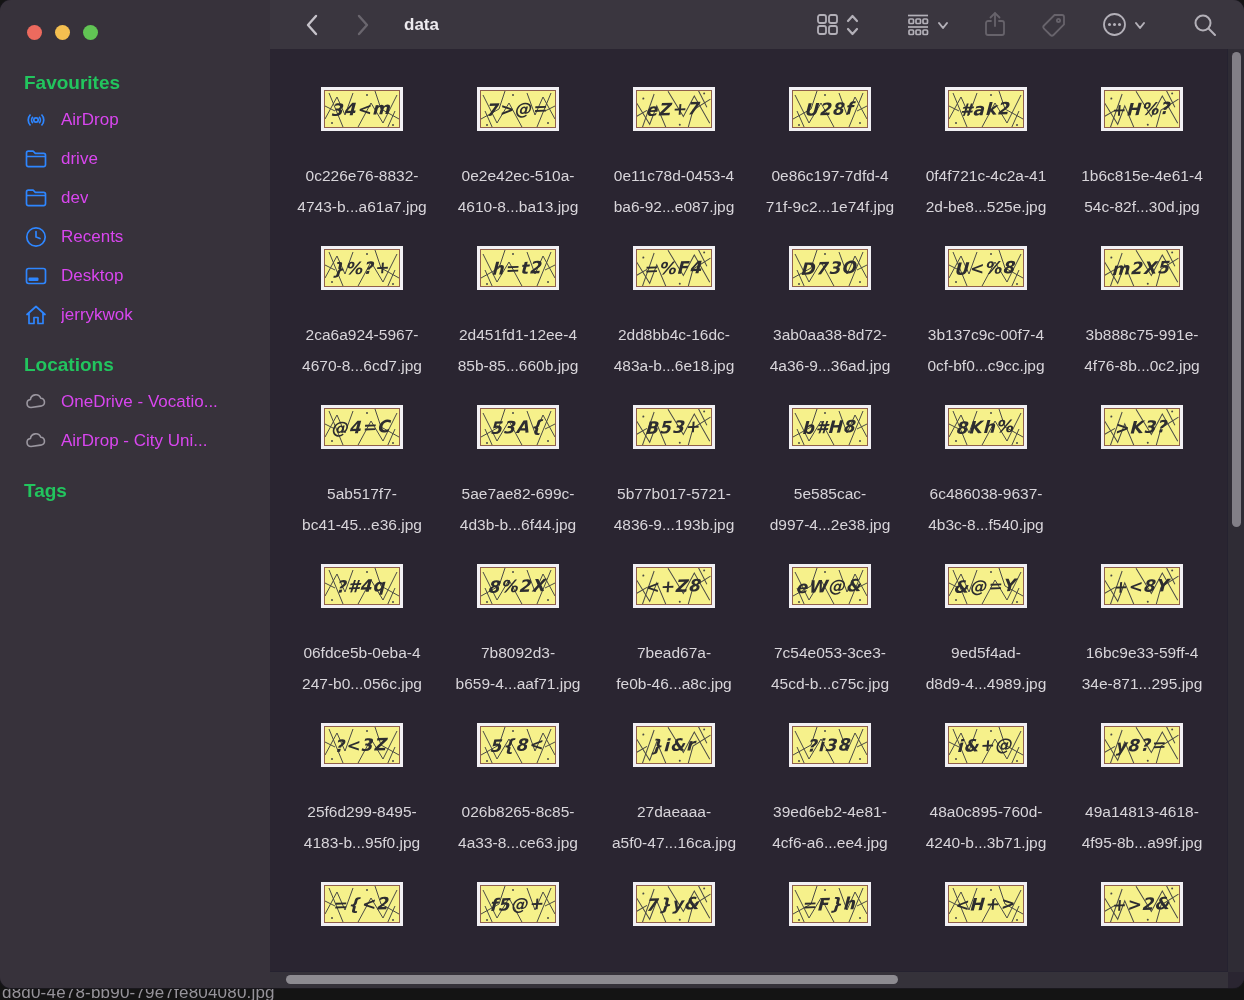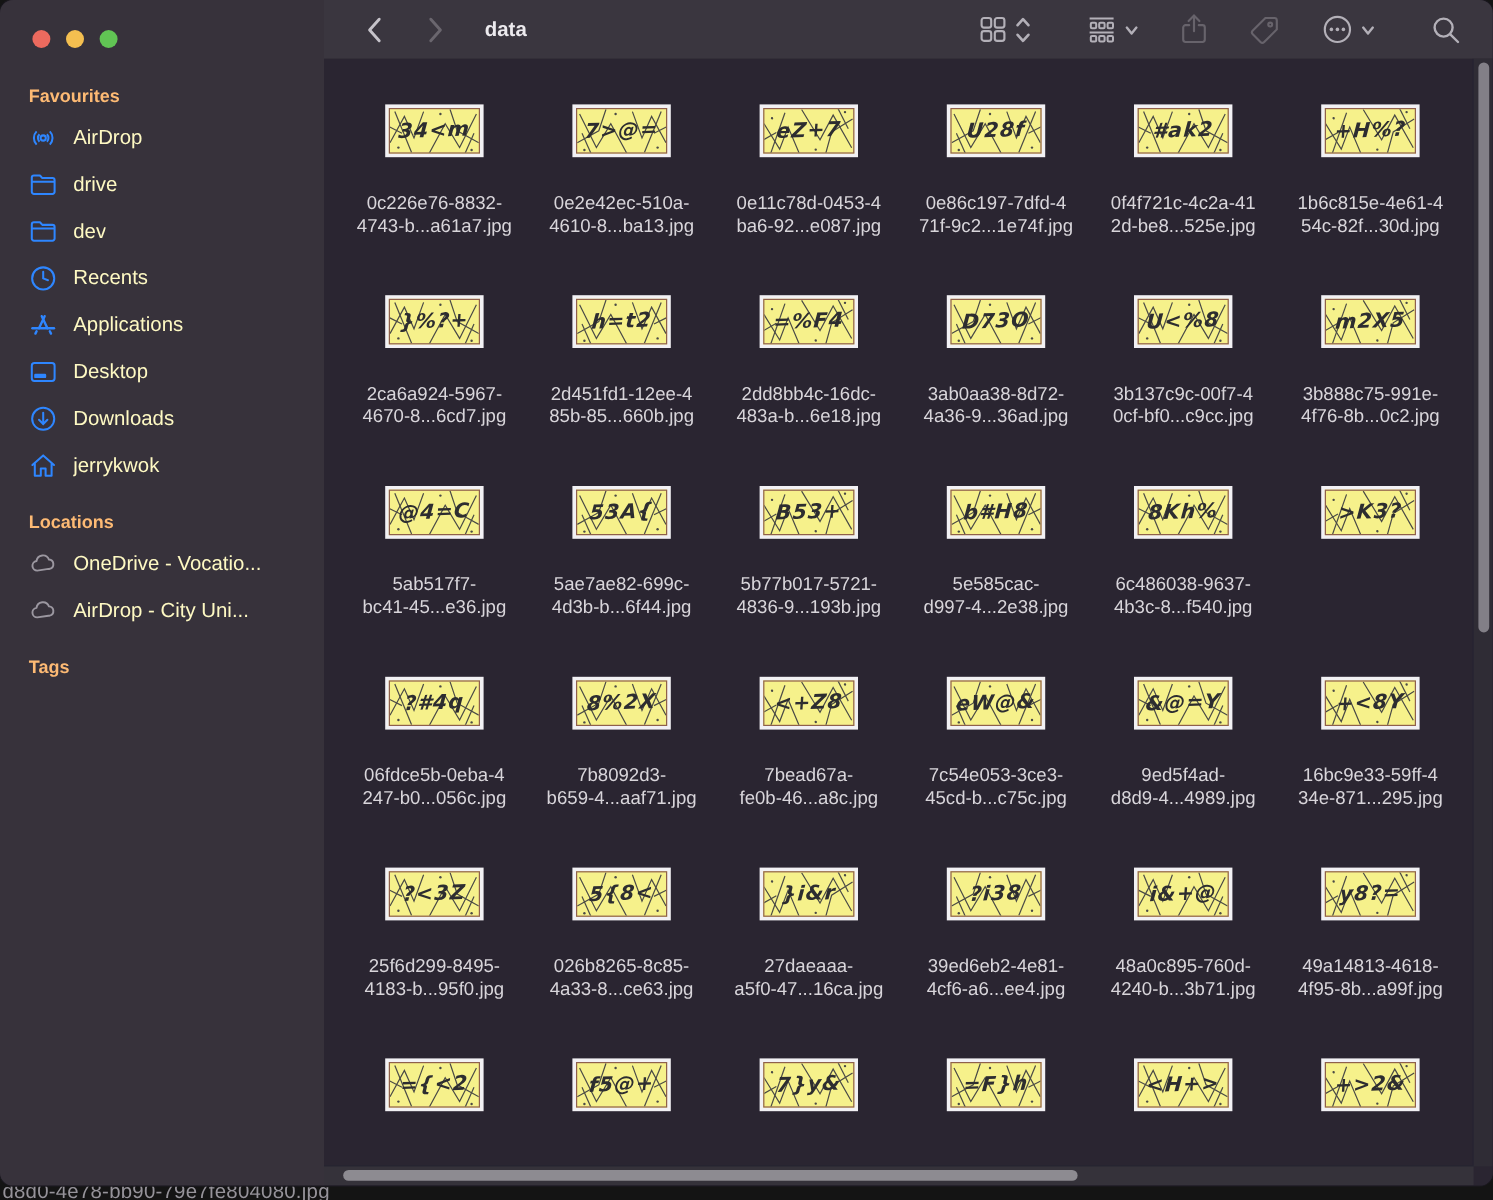--- a/index.html
+++ b/index.html
@@ -6,23 +6,23 @@
     font-family:"Liberation Sans",sans-serif;-webkit-font-smoothing:antialiased;}
   .desktop{position:absolute;inset:0;}
   .status-text{position:absolute;left:2px;top:983px;font-size:17px;color:#96939a;letter-spacing:.2px;white-space:nowrap;}
   .window{position:absolute;left:0;top:0;width:1244px;height:988px;border-radius:11px;overflow:hidden;
     display:flex;background:#2a2531;box-shadow:0 0 0 1px #1a181e;}
   
   .sidebar{width:270px;flex:none;background:#37323b;position:relative;box-sizing:border-box;padding-top:66px;}
   .traffic-lights{position:absolute;top:25px;left:27px;display:flex;gap:13px;}
   .tl{width:15px;height:15px;border-radius:50%;}
   .side-section{margin-bottom:14px;}
-  .side-header{padding:6px 10px 6px 24px;font-size:15px;font-weight:bold;color:#fdba74;}
+  .side-header{padding:6px 10px 6px 24px;font-size:19px;font-weight:bold;color:#22c55e;}
   .side-item{display:flex;align-items:center;height:39px;margin:0 10px;padding:0 14px;border-radius:8px;
-    color:#fef9c3;font-size:17px;gap:13px;cursor:default;}
+    color:#d946ef;font-size:17px;gap:13px;cursor:default;}
   .side-item .ic{width:24px;flex:none;display:flex;justify-content:center;color:#2e86ff;}
   .side-item .ic.gray{color:#9b97a0;}
   .side-item .lbl{white-space:nowrap;overflow:hidden;text-overflow:ellipsis;}
   
   .main{flex:1;display:flex;flex-direction:column;position:relative;min-width:0;}
   .toolbar{height:49px;flex:none;background:#3a363f;display:flex;align-items:center;padding:0 26px;box-sizing:border-box;}
   .nav-btn{display:flex;align-items:center;justify-content:center;width:30px;height:30px;color:#c6c3ca;}
   .nav-btn.fwd{color:#6a666e;margin-left:22px;}
   .win-title{font-size:17px;font-weight:bold;color:#eceaee;margin-left:26px;}
   .tb-icons{margin-left:auto;display:flex;align-items:center;color:#b3b0b8;}
@@ -35,21 +35,21 @@
   .grid{position:absolute;left:14px;top:41px;display:grid;grid-template-columns:repeat(6,156px);grid-auto-rows:159px;}
   .file{display:flex;flex-direction:column;align-items:center;}
   .thumb{position:relative;width:74px;height:36px;background:#f6f18b;border:1px solid #8f604c;
     box-shadow:0 0 0 3px #f2f1f4;flex:none;overflow:hidden;}
   .thumb svg.cracks{position:absolute;inset:-2px;width:78px;height:42px;}
   .file:nth-child(2n) svg.cracks{transform:scaleX(-1);}
   .file:nth-child(3n) svg.cracks{transform:scaleY(-1) rotate(3deg);}
   .captcha-text{position:absolute;inset:0;display:flex;align-items:center;justify-content:center;
     font-family:"DejaVu Sans",sans-serif;font-weight:bold;font-style:italic;font-size:17px;color:#2d2d30;
     letter-spacing:1px;transform:skewX(-6deg) rotate(-2deg);}
-  .fname{margin-top:32px;font-size:15.5px;line-height:19px;color:#d8d5da;text-align:center;white-space:pre-line;
+  .fname{margin-top:32px;font-size:15.5px;line-height:31px;color:#d8d5da;text-align:center;white-space:pre-line;
     max-width:156px;}
   
   .vscroll{position:absolute;top:0;right:0;bottom:16px;width:16px;background:#2f2c35;border-left:1px solid #252230;}
   .vthumb{position:absolute;top:3px;right:3px;width:9px;height:475px;border-radius:5px;background:#827f87;}
   .hscroll{position:absolute;left:0;right:16px;bottom:0;height:16px;background:#35323a;border-top:1px solid #252230;}
   .hthumb{position:absolute;top:3px;left:16px;width:612px;height:9px;border-radius:5px;background:#8d8b91;}
   svg{display:block;}
 </style>
 </head>
 <body>
@@ -107,58 +107,32 @@
                   <svg width="24" height="24" viewBox="0 0 24 24">
                     <g fill="none" stroke="currentColor" stroke-width="1.7" stroke-linecap="round">
                       <circle cx="12" cy="12" r="9.2"></circle>
                       <polyline points="12,6.5 12,12 16,13.5"></polyline>
                     </g>
                   </svg>
                 </span>
     <span class="lbl">Recents</span>
   </div>
 
-  <div class="side-item">
-    <span class="ic">
-                  <svg width="24" height="24" viewBox="0 0 24 24">
-                    <g fill="none" stroke="currentColor" stroke-width="2" stroke-linecap="round">
-                      <path d="M8.5 14.5 L13.2 4.5"></path>
-                      <path d="M10.8 4.5 L15.5 14.5"></path>
-                      <path d="M3 14.5 h18"></path>
-                      <path d="M5.5 19 l1 -2"></path>
-                      <path d="M18.5 19 l-1 -2"></path>
-                    </g>
-                  </svg>
-                </span>
-    <span class="lbl">Applications</span>
-  </div>
 
   <div class="side-item">
     <span class="ic">
                   <svg width="24" height="24" viewBox="0 0 24 24">
                     <rect x="2.5" y="4.5" width="19" height="15" rx="2.2" fill="none" stroke="currentColor" stroke-width="1.7"></rect>
                     <rect x="4.5" y="13.5" width="10" height="3.6" rx="1" fill="currentColor"></rect>
                   </svg>
                 </span>
     <span class="lbl">Desktop</span>
   </div>
 
 
-  <div class="side-item">
-    <span class="ic">
-                  <svg width="24" height="24" viewBox="0 0 24 24">
-                    <g fill="none" stroke="currentColor" stroke-width="1.7" stroke-linecap="round">
-                      <circle cx="12" cy="12" r="9.2"></circle>
-                      <line x1="12" y1="7" x2="12" y2="16"></line>
-                      <polyline points="8.5,12.8 12,16.3 15.5,12.8"></polyline>
-                    </g>
-                  </svg>
-                </span>
-    <span class="lbl">Downloads</span>
-  </div>
 
   <div class="side-item">
     <span class="ic">
                   <svg width="24" height="24" viewBox="0 0 24 24">
                     <path d="M3 11.5 L12 3.5 L21 11.5 M5 10 V20.5 H10 V14.5 H14 V20.5 H19 V10" fill="none" stroke="currentColor" stroke-width="1.7" stroke-linejoin="round" stroke-linecap="round"></path>
                   </svg>
                 </span>
     <span class="lbl">jerrykwok</span>
   </div>
 </div>

